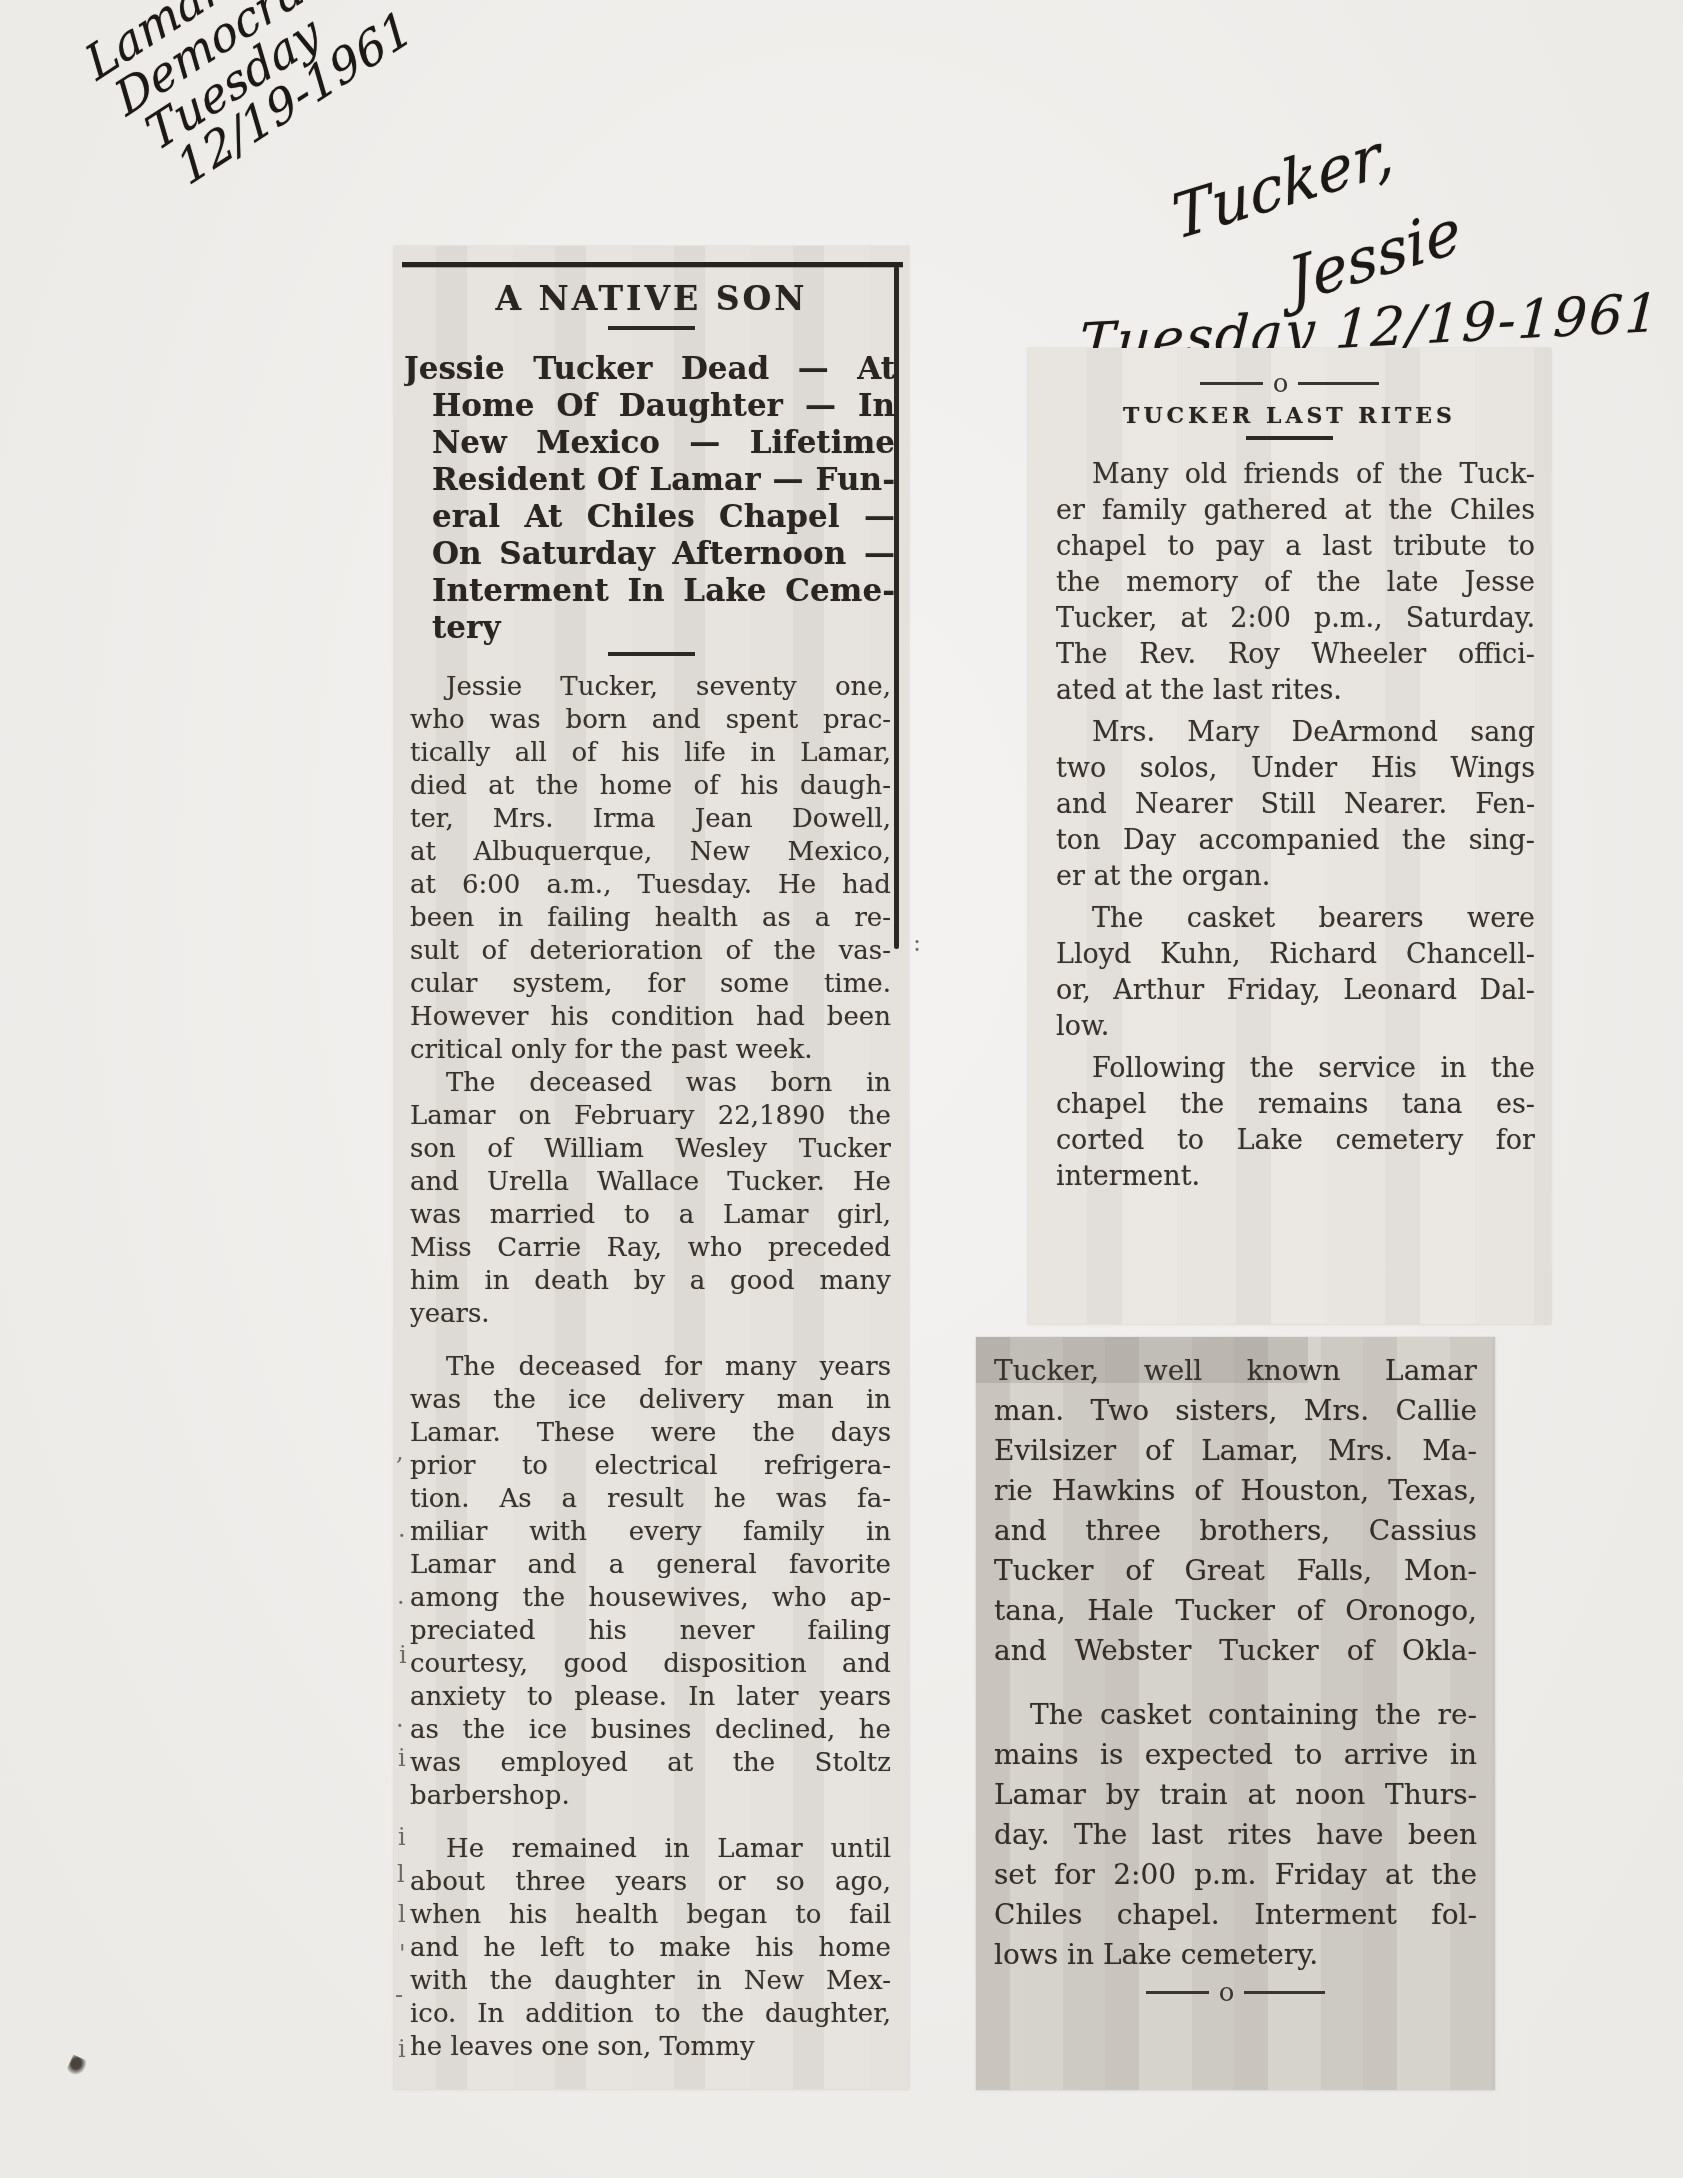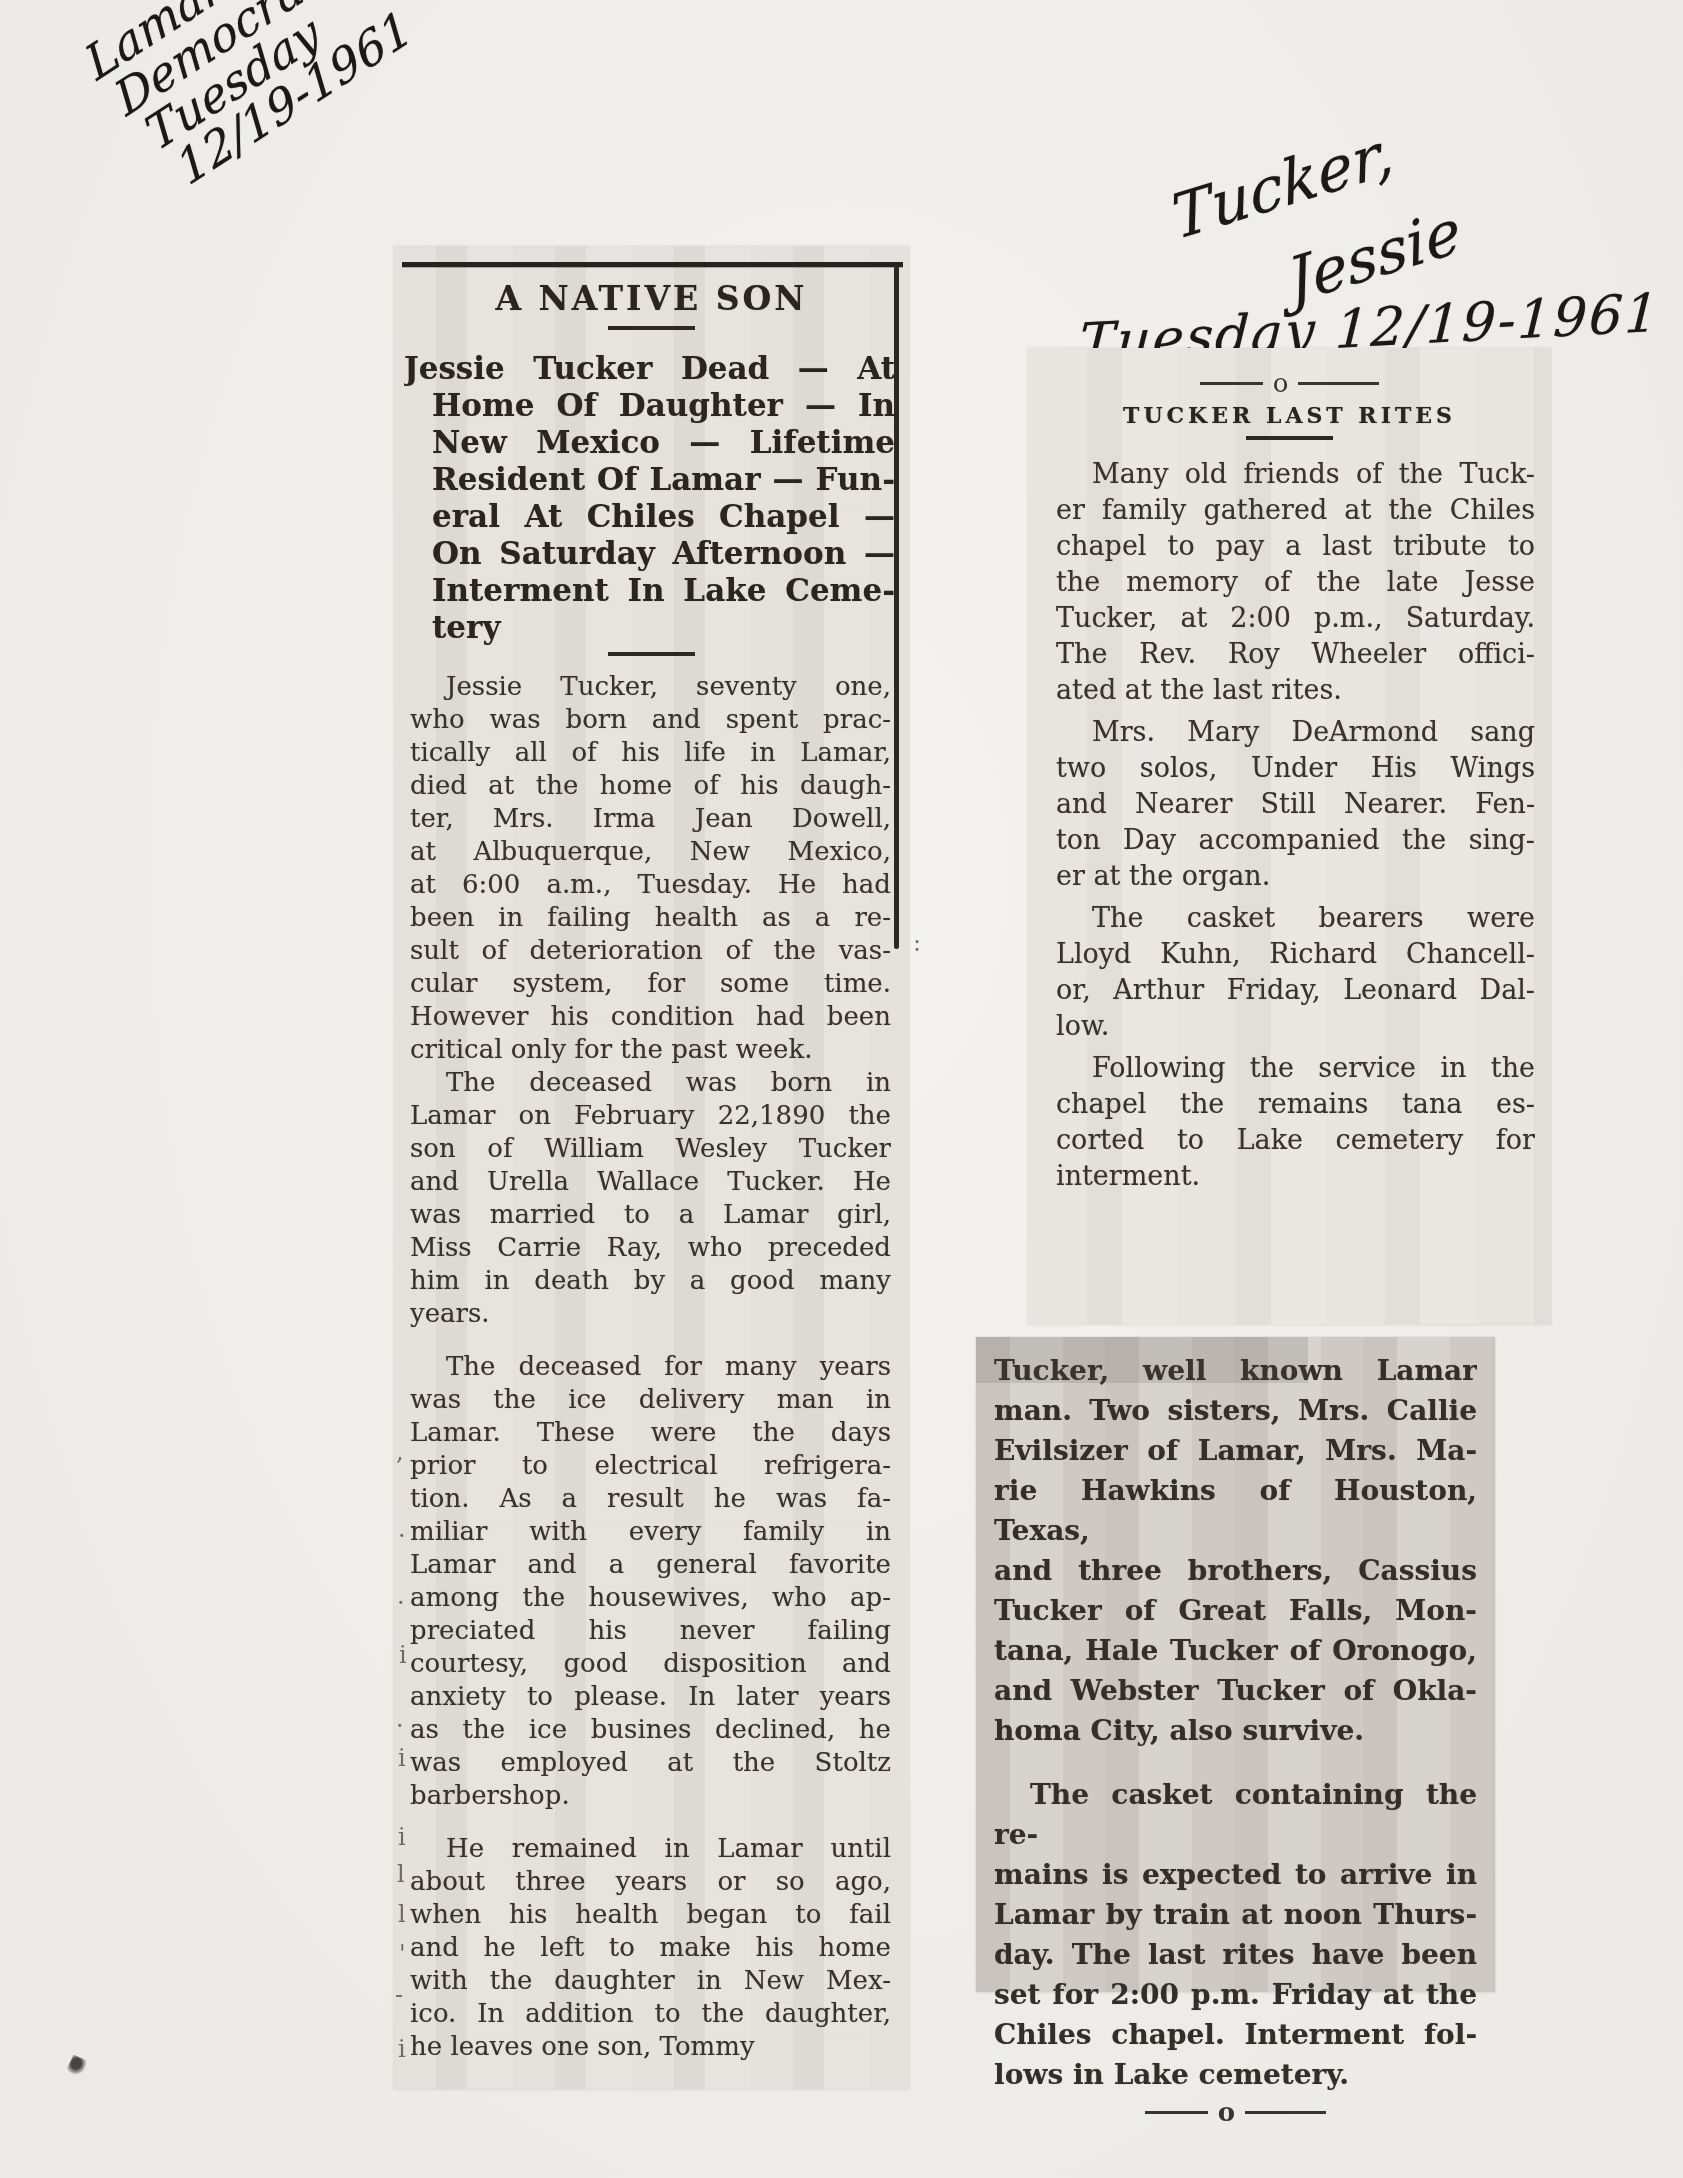--- a/index.html
+++ b/index.html
@@ -44,25 +44,24 @@
       repeating-linear-gradient(90deg, rgba(110,104,96,.05) 0 42px, rgba(110,104,96,.11) 42px 73px, rgba(110,104,96,.03) 73px 119px),
       #ebe8e3;
   }
   .rites-clip{
     left:1028px;top:348px;width:523px;height:976px;
     background:
       repeating-linear-gradient(90deg, rgba(110,104,96,.04) 0 59px, rgba(110,104,96,.09) 59px 94px, rgba(110,104,96,.02) 94px 149px),
       #edeae5;
   }
   .surv-clip{
-    left:976px;top:1337px;width:519px;height:655px;
+    left:976px;top:1337px;width:519px;height:753px;
     background:
       repeating-linear-gradient(90deg, rgba(95,90,82,.16) 0 34px, rgba(95,90,82,.05) 34px 87px, rgba(95,90,82,.12) 87px 129px),
       #ddd9d3;
-    font-weight: bold;
   }
   .surv-clip::before{
     content:"";position:absolute;left:0;top:0;width:64%;height:46px;
     background:rgba(85,80,72,.16);
   }
 
   
   .toprule{margin:16px 6px 0 8px;height:5px;background:#26221f;box-shadow:0 1px 0 rgba(38,34,31,.3);}
   .shortrule{width:87px;height:4px;background:#2d2824;margin:8px auto 0;}
   .vrule{position:absolute;right:10px;top:20px;width:5px;height:683px;background:#2b2722;border-radius:3px;}
@@ -248,21 +247,20 @@
     <div class="bodytext surv-body">
         <div class="para">
           <div class="line first">Tucker, well known Lamar</div>
           <div class="line">man. Two sisters, Mrs. Callie</div>
           <div class="line">Evilsizer of Lamar, Mrs. Ma-</div>
           <div class="line">rie Hawkins of Houston, Texas,</div>
           <div class="line">and three brothers, Cassius</div>
           <div class="line">Tucker of Great Falls, Mon-</div>
           <div class="line">tana, Hale Tucker of Oronogo,</div>
           <div class="line">and Webster Tucker of Okla-</div>
-          <div class="line last">homa City, also survive.</div>
         </div>
         <div class="para ind gap">
           <div class="line first">The casket containing the re-</div>
           <div class="line">mains is expected to arrive in</div>
           <div class="line">Lamar by train at noon Thurs-</div>
           <div class="line">day. The last rites have been</div>
           <div class="line">set for 2:00 p.m. Friday at the</div>
           <div class="line">Chiles chapel. Interment fol-</div>
           <div class="line last">lows in Lake cemetery.</div>
         </div>

